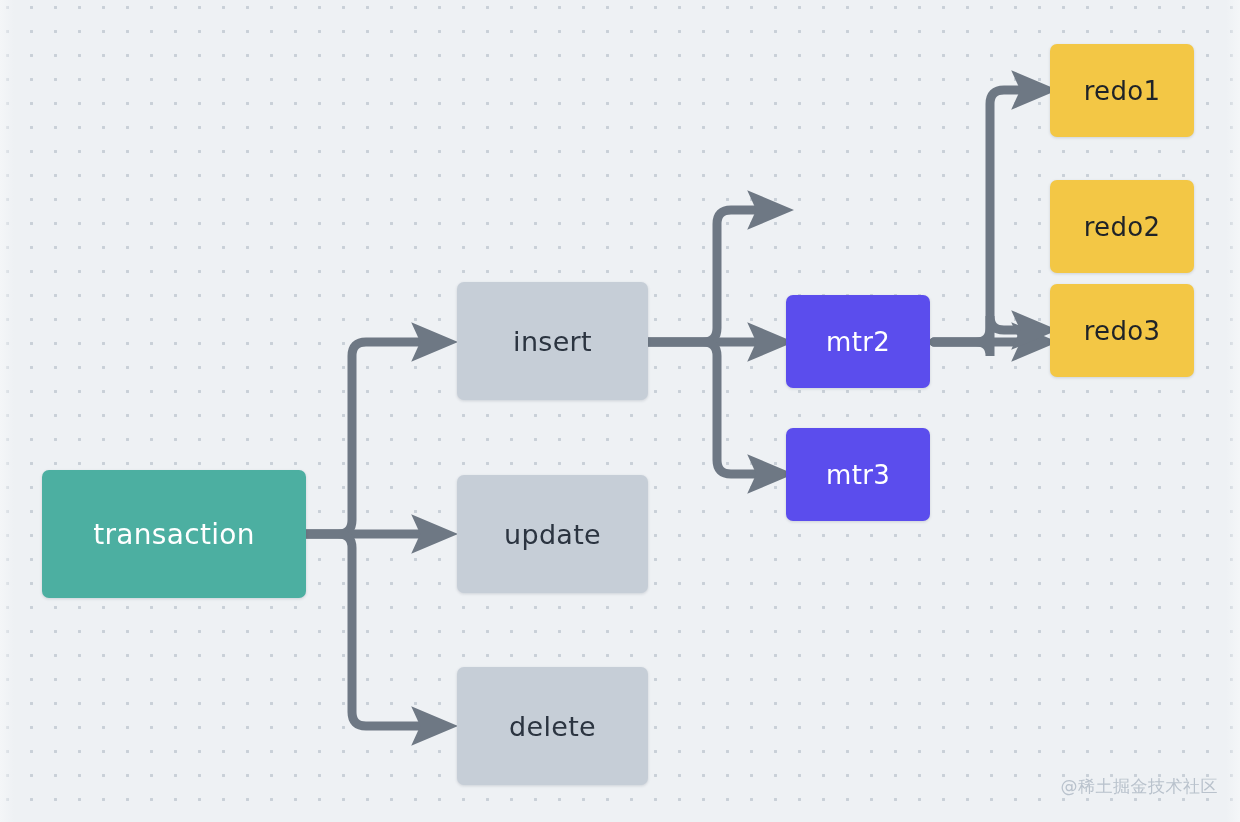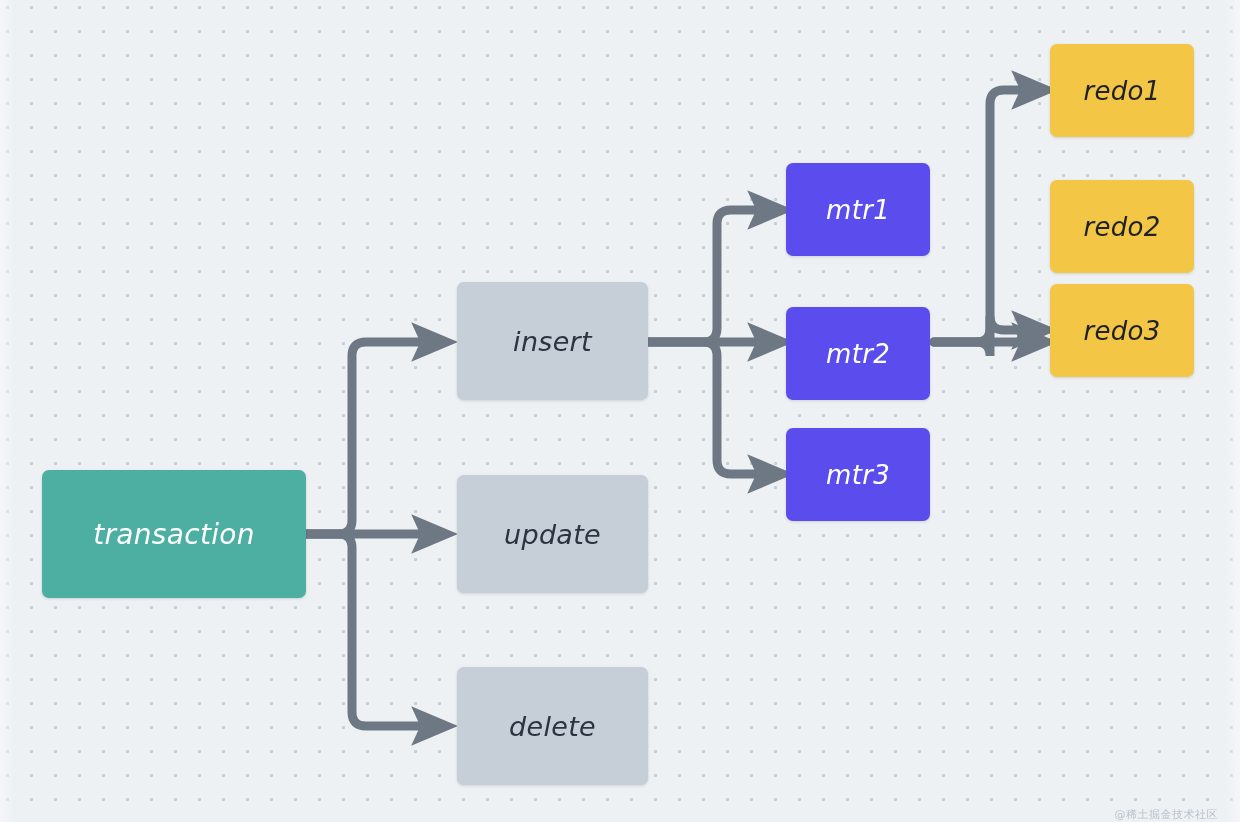--- a/index.html
+++ b/index.html
@@ -43,21 +43,20 @@
   }
   .node {
     position: absolute;
     display: flex;
     align-items: center;
     justify-content: center;
     border-radius: 7px;
     box-sizing: border-box;
     box-shadow: 0 1px 3px rgba(40,50,70,0.16);
     letter-spacing: 0.3px;
-    font-style: italic;
   }
   .node-label {
     white-space: nowrap;
   }
   .n-transaction {
     left: 42px; top: 470px;
     width: 264px; height: 128px;
     background: #4cafa1;
     color: #ffffff;
     font-size: 28px;
@@ -75,39 +74,39 @@
   .n-op.op-3 { top: 667px; }
 
   .n-mtr {
     left: 786px;
     width: 144px; height: 93px;
     background: #5b4ded;
     color: #ffffff;
     font-size: 26px;
   }
   .n-mtr.mtr-1 { top: 163px; }
-  .n-mtr.mtr-2 { top: 307px; }
+  .n-mtr.mtr-2 { top: 295px; }
   .n-mtr.mtr-3 { top: 428px; }
 
   .n-redo {
     left: 1050px;
     width: 144px; height: 93px;
     background: #f3c745;
     color: #1f2328;
     font-size: 26px;
   }
   .n-redo.redo-1 { top: 44px; }
   .n-redo.redo-2 { top: 180px; }
   .n-redo.redo-3 { top: 284px; justify-content: center; }
 
   .watermark {
     position: absolute;
     right: 22px;
-    bottom: 0;
-    font-size: 11px;
+    bottom: 24px;
+    font-size: 17px;
     color: #b9c2cc;
     letter-spacing: 0.5px;
     user-select: none;
   }
 </style>
 </head>
 <body>
 
 <div id="canvas">
 
@@ -147,23 +146,20 @@
   <div class="node n-op op-1">
     <span class="node-label">insert</span>
   </div>
   <div class="node n-op op-3">
     <span class="node-label">delete</span>
   </div>
   <div class="node n-op op-2">
     <span class="node-label">update</span>
   </div>
 
-  <div class="node n-mtr mtr-1">
-    <span class="node-label">mtr1</span>
-  </div>
   <div class="node n-mtr mtr-2">
     <span class="node-label">mtr2</span>
   </div>
   <div class="node n-mtr mtr-3">
     <span class="node-label">mtr3</span>
   </div>
 
   <div class="node n-redo redo-1">
     <span class="node-label">redo1</span>
   </div>

